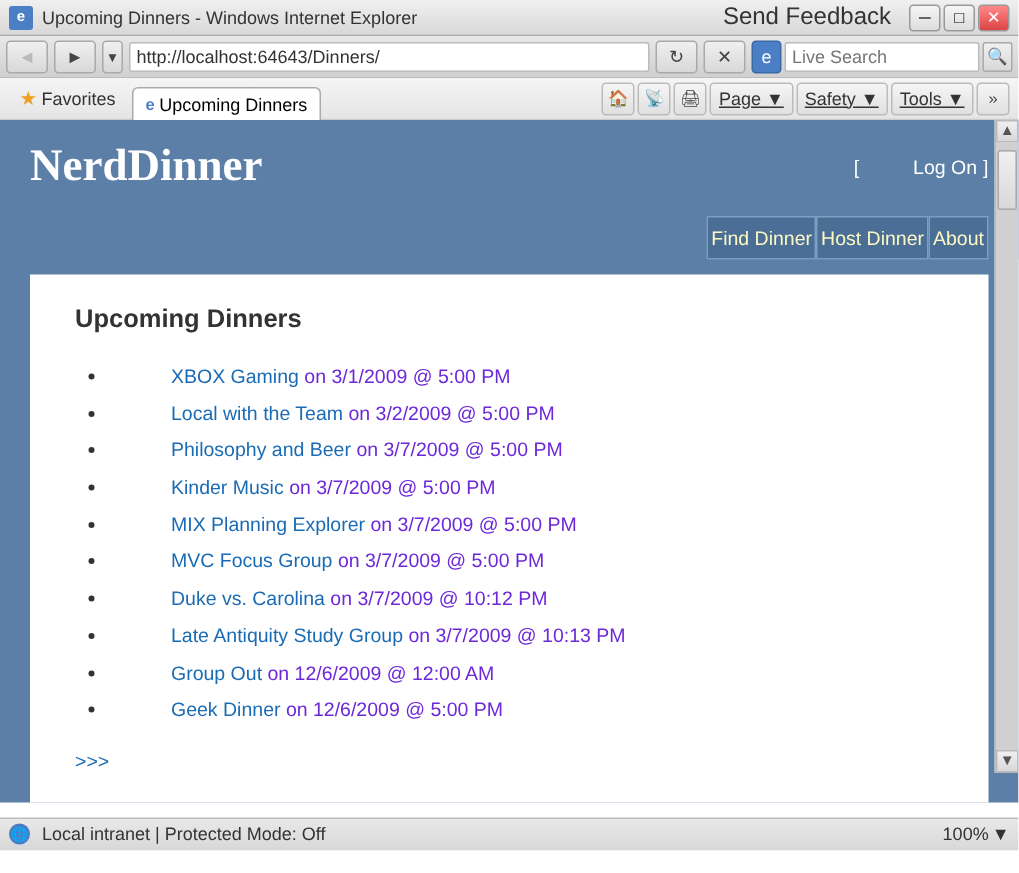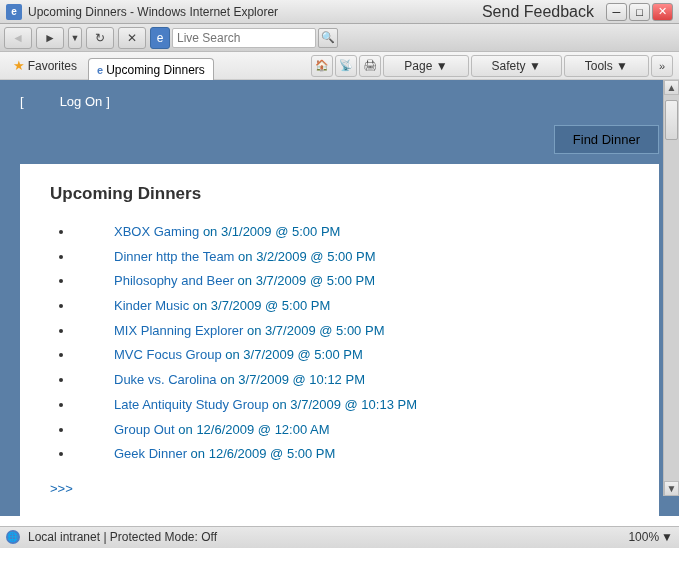--- a/index.html
+++ b/index.html
@@ -68,21 +68,21 @@
       border-radius: 2px;
       padding: 0 4px;
       font-size: 12px;
       background: white;
       color: #333;
     }
     .search-box-container {
       display: flex; align-items: center; gap: 2px;
     }
     .search-field {
-      width: 144px; height: 20px;
+      width: 130px; height: 20px;
       border: 1px solid #bbb;
       border-radius: 2px;
       padding: 4px 4px;
       font-size: 12px;
     }
     .search-btn {
       width: 20px; height: 20px;
       background: linear-gradient(to bottom, #f0f0f0, #d8d8d8);
       border: 1px solid #aaa;
       border-radius: 2px;
@@ -137,22 +137,22 @@
       border-radius: 3px;
       display: flex; align-items: center; justify-content: center;
       font-size: 11px; cursor: pointer; color: #444;
     }
     .toolbar-text-btn {
       height: 22px;
       background: linear-gradient(to bottom, #f5f5f5, #e0e0e0);
       border: 1px solid #bbb;
       border-radius: 3px;
       display: flex; align-items: center;
-      padding: 0 20px;
-      font-size: 12px; cursor: pointer; color: #333; gap: 2px;
+      padding: 0 5px;
+      font-size: 12px; cursor: pointer; color: #333; gap: 2px; text-decoration: underline;
     }
 
     
     .page-wrapper {
       background: #5b7fa6;
       min-height: 430px;
       padding: 0;
       position: relative;
     }
     .scrollbar {
@@ -213,23 +213,23 @@
     
     .nav-bar {
       background: #5b7fa6;
       padding: 6px 20px 0 20px;
       display: flex;
       justify-content: flex-end;
       gap: 0;
     }
     .nav-btn-item {
       background: #4a6e95;
-      color: #000000;
+      color: #fef9c3;
       border: 1px solid #7a9fc0;
-      padding: 6px 18px;
+      padding: 6px 2px;
       font-size: 13px;
       cursor: pointer;
       text-decoration: none;
       display: inline-block;
     }
 
     
     .content-area {
       background: white;
       margin: 10px 20px 10px 20px;
@@ -249,21 +249,21 @@
     }
     .dinner-list li {
       color: #333;
       font-size: 13px;
     }
     .dinner-link {
       color: #1a6bb5;
       text-decoration: none;
       margin-left: 40px;
     }
-    .dinner-detail { color: #0369a1; }
+    .dinner-detail { color: #6d28d9; }
     .more-link {
       color: #1a6bb5;
       text-decoration: none;
       font-size: 13px;
       display: block;
       margin-top: 14px;
     }
 
     
     .status-bar {
@@ -303,20 +303,21 @@
     <div class="tb-btn close">✕</div>
   </div>
 </div>
 
 <div class="addr-bar">
   <div class="nav-btn disabled">◄</div>
   <div class="nav-btn">►</div>
   <div style="display:flex;gap:1px">
     <div class="nav-btn" style="width:14px;font-size:9px;">▼</div>
   </div>
+  <input class="addr-field" type="text" value="http://localhost:64643/Dinners/" style="">
   <div class="nav-btn">↻</div>
   <div class="nav-btn">✕</div>
   <div class="search-box-container">
     <div class="nav-btn" style="width:20px;background:#4a7ec5;color:white;border:1px solid #3a6aa5;">e</div>
     <input class="search-field" type="text" placeholder="Live Search" style="">
     <div class="search-btn">🔍</div>
   </div>
 </div>
 
 <div class="toolbar-row">
@@ -337,36 +338,39 @@
     <div class="toolbar-text-btn">Page ▼</div>
     <div class="toolbar-text-btn">Safety ▼</div>
     <div class="toolbar-text-btn">Tools ▼</div>
     <div class="tool-icon-btn">»</div>
   </div>
 </div>
 
 <div class="page-wrapper">
 
   <div class="header-band">
+    <div class="site-title">NerdDinner</div>
     <div class="header-right">
       <span class="bracket">[ </span>
       <a class="log-on-link" href="#">Log On</a>
       <span class="bracket"> ]</span>
     </div>
   </div>
 
   <div class="nav-bar">
     <a class="nav-btn-item" href="#">Find Dinner</a>
+    <a class="nav-btn-item" href="#">Host Dinner</a>
+    <a class="nav-btn-item" href="#">About</a>
   </div>
 
   <div class="content-area">
     <h2 class="section-title">Upcoming Dinners</h2>
     <ul class="dinner-list">
     <li><a class="dinner-link" href="#">XBOX Gaming</a><span class="dinner-detail"> on 3/1/2009 @ 5:00 PM</span></li>
-        <li><a class="dinner-link" href="#">Dinner http the Team</a><span class="dinner-detail"> on 3/2/2009 @ 5:00 PM</span></li>
+        <li><a class="dinner-link" href="#">Local with the Team</a><span class="dinner-detail"> on 3/2/2009 @ 5:00 PM</span></li>
         <li><a class="dinner-link" href="#">Philosophy and Beer</a><span class="dinner-detail"> on 3/7/2009 @ 5:00 PM</span></li>
         <li><a class="dinner-link" href="#">Kinder Music</a><span class="dinner-detail"> on 3/7/2009 @ 5:00 PM</span></li>
         <li><a class="dinner-link" href="#">MIX Planning Explorer</a><span class="dinner-detail"> on 3/7/2009 @ 5:00 PM</span></li>
         <li><a class="dinner-link" href="#">MVC Focus Group</a><span class="dinner-detail"> on 3/7/2009 @ 5:00 PM</span></li>
         <li><a class="dinner-link" href="#">Duke vs. Carolina</a><span class="dinner-detail"> on 3/7/2009 @ 10:12 PM</span></li>
         <li><a class="dinner-link" href="#">Late Antiquity Study Group</a><span class="dinner-detail"> on 3/7/2009 @ 10:13 PM</span></li>
         <li><a class="dinner-link" href="#">Group Out</a><span class="dinner-detail"> on 12/6/2009 @ 12:00 AM</span></li>
         <li><a class="dinner-link" href="#">Geek Dinner</a><span class="dinner-detail"> on 12/6/2009 @ 5:00 PM</span></li>
       </ul>
     <a class="more-link" href="#">&gt;&gt;&gt;</a>

